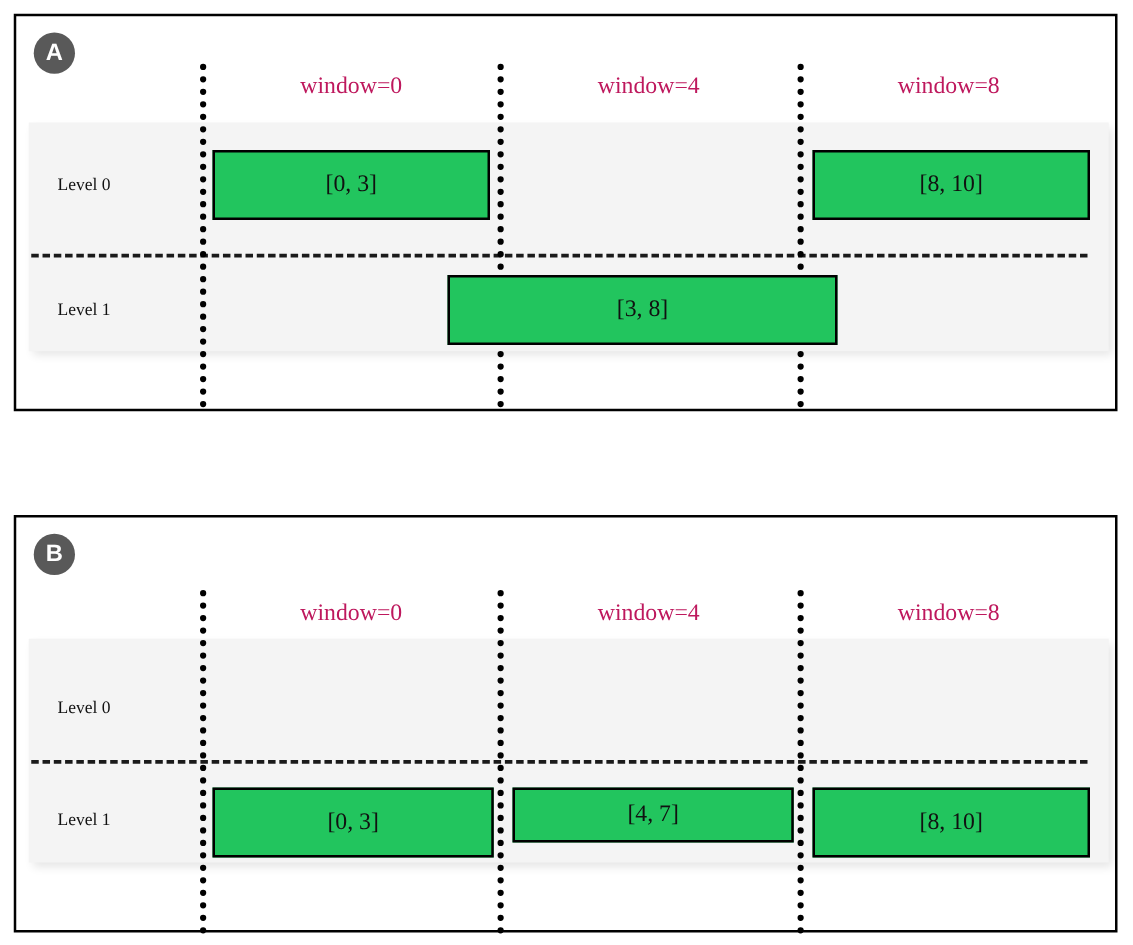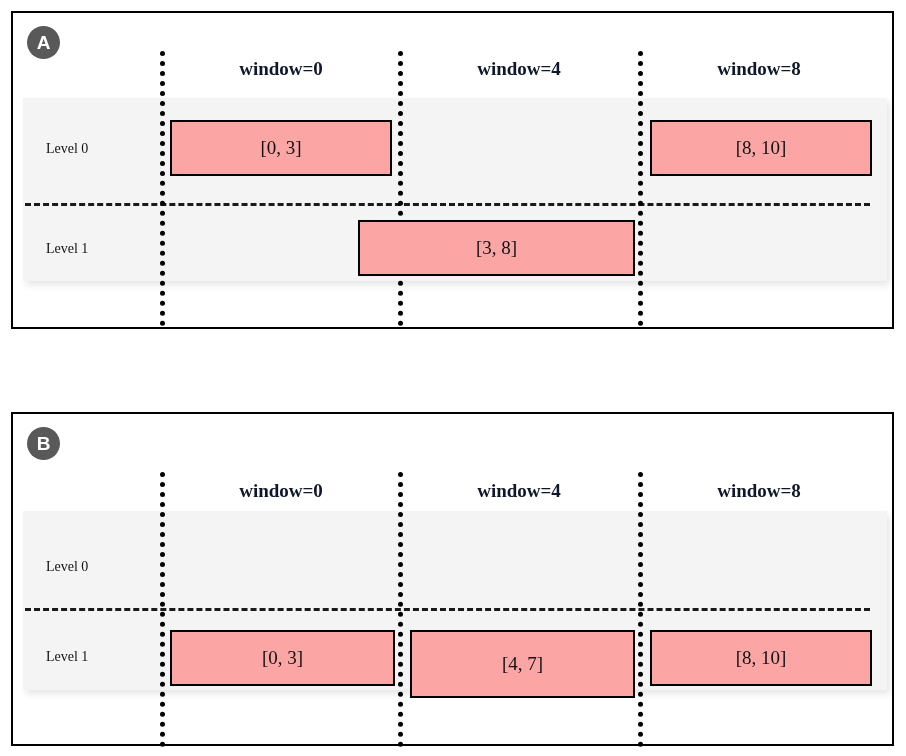--- a/index.html
+++ b/index.html
@@ -74,38 +74,37 @@
   .window-sep {
     position: absolute;
     width: 0;
     border-left: 5px dotted #000000;
   }
 
   
   .window-label {
     position: absolute;
     font-size: 19px;
-    color: #0f172a;
+    color: #be185d;
     text-align: center;
     white-space: nowrap;
-    font-weight: bold;
   }
 
   
   .level-label {
     position: absolute;
     font-size: 14px;
     color: #111111;
     white-space: nowrap;
   }
 
   
   .run-box {
     position: absolute;
-    background: #fca5a5;
+    background: #22c55e;
     border: 2.5px solid #000000;
     box-sizing: border-box;
     display: flex;
     align-items: center;
     justify-content: center;
     font-size: 19px;
     color: #111111;
     white-space: nowrap;
   }
 
@@ -154,21 +153,21 @@
     <div class="level-divider" id="divider-a"></div>
 
     <div class="window-sep" style="left:147px; top:38px; height:275px;"></div>
     <div class="window-sep" style="left:385px; top:38px; height:275px;"></div>
     <div class="window-sep" style="left:625px; top:38px; height:275px;"></div>
 
     <div class="run-box" style="left:157px; top:107px; width:222px; height:56px;">[0, 3]</div>
 
     <div class="run-box" style="left:637px; top:107px; width:222px; height:56px;">[8, 10]</div>
 
-    <div class="run-box" style="left:345px; top:207px; width:277px; height:56px;">[3, 8]</div>
+    <div class="run-box" style="left:345px; top:207px; width:312px; height:56px;">[3, 8]</div>
   </div>
 
   <div id="transition">
     <svg id="arrow-down" viewBox="0 0 62 62">
       <polygon points="17,2 45,2 45,36 58,36 31,60 4,36 17,36" fill="#9c9c9c"></polygon>
     </svg>
     <div id="transition-caption">Strict window compaction, window = 4</div>
   </div>
 
   <div class="panel" id="panel-b">
@@ -185,18 +184,18 @@
     <div class="level-label" style="left:33px; top:235px;">Level 1</div>
 
     <div class="level-divider" id="divider-b"></div>
 
     <div class="window-sep" style="left:147px; top:58px; height:275px;"></div>
     <div class="window-sep" style="left:385px; top:58px; height:275px;"></div>
     <div class="window-sep" style="left:625px; top:58px; height:275px;"></div>
 
     <div class="run-box" style="left:157px; top:216px; width:225px; height:56px;">[0, 3]</div>
 
-    <div class="run-box" style="left:397px; top:216px; width:225px; height:68px;">[4, 7]</div>
+    <div class="run-box" style="left:397px; top:216px; width:225px; height:44px;">[4, 7]</div>
 
     <div class="run-box" style="left:637px; top:216px; width:222px; height:56px;">[8, 10]</div>
   </div>
 
 </div>
 
 </body></html>

